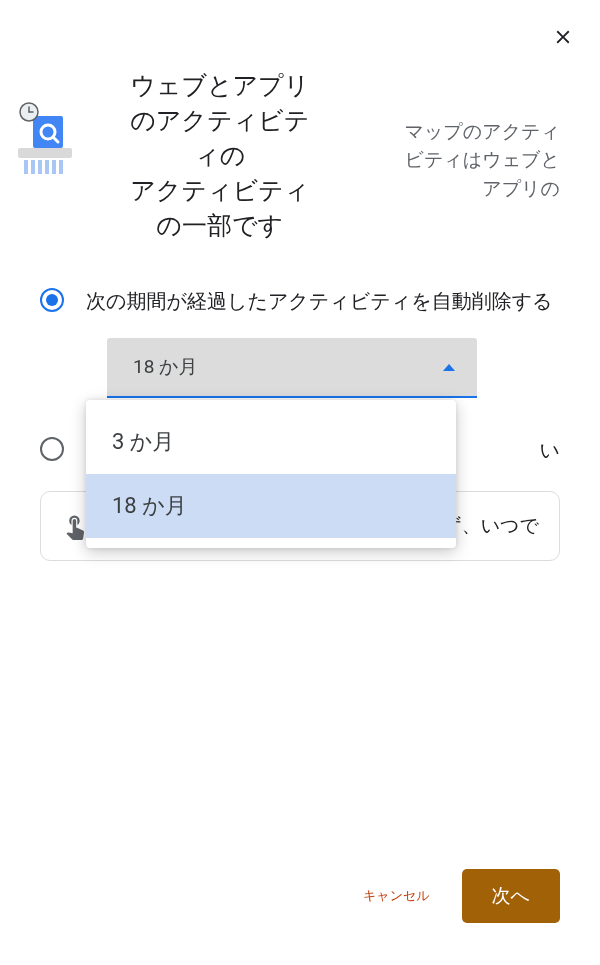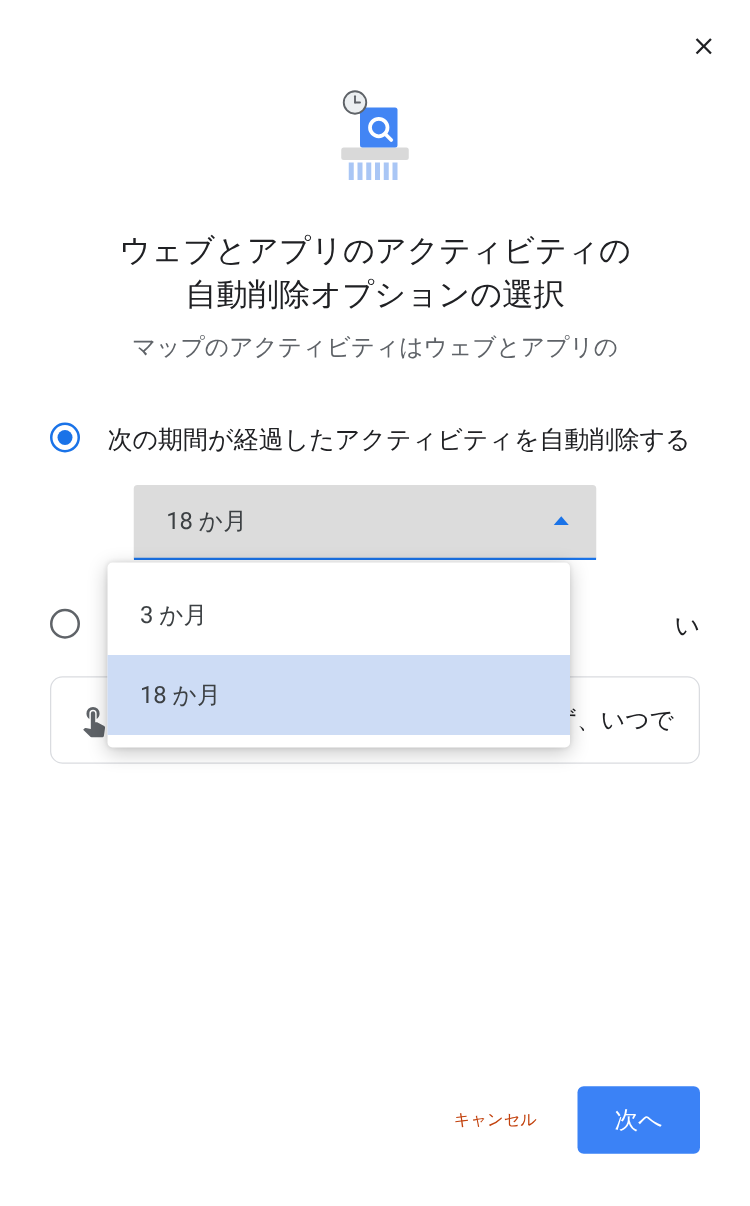--- a/index.html
+++ b/index.html
@@ -20,21 +20,21 @@
       height: 30px;
       cursor: pointer;
       display: flex;
       align-items: center;
       justify-content: center;
     }
 
     .hero {
       margin-top: 68px;
       display: flex;
-      flex-direction: column;
+      flex-direction: row;
       align-items: center;
     }
 
     .illustration {
       width: 90px;
       height: 90px;
       position: relative;
       margin-bottom: 26px;
     }
 
@@ -43,21 +43,21 @@
       font-weight: 400;
       color: #202124;
       text-align: center;
       line-height: 1.4;
       padding: 0 40px;
     }
 
     .subtitle {
       font-size: 19px;
       color: #5f6368;
-      text-align: center;
+      text-align: right;
       line-height: 1.5;
       margin-top: 10px;
       padding: 0 40px;
     }
 
     .options {
       margin-top: 44px;
       padding: 0 40px;
     }
 
@@ -140,21 +140,21 @@
       border-radius: 4px;
       box-shadow: 0 4px 16px rgba(0,0,0,0.22), 0 0 4px rgba(0,0,0,0.1);
       padding: 10px 0;
       z-index: 10;
     }
     .dropdown-item {
       height: 64px;
       display: flex;
       align-items: center;
       padding: 0 26px;
-      font-size: 19px;
+      font-size: 22px;
       color: #3c4043;
       cursor: pointer;
     }
     .dropdown-item.selected {
       background: #cddcf5;
     }
 
     .option-row.second {
       margin-top: 38px;
     }
@@ -192,21 +192,21 @@
     }
     .btn-cancel {
       color: #c2410c;
       font-size: 13px;
       font-weight: 500;
       padding: 10px 18px;
       cursor: pointer;
       border-radius: 4px;
     }
     .btn-next {
-      background: #3b82f6;
+      background: #a16207;
       color: #fff;
       font-size: 19px;
       font-weight: 500;
       padding: 14px 30px;
       border-radius: 5px;
       cursor: pointer;
       font-family: Liberation Serif, serif;
     }
   </style>
 </head>
@@ -233,21 +233,21 @@
         <rect x="31" y="62" width="4" height="14"></rect>
         <rect x="38" y="62" width="4" height="14"></rect>
         <rect x="45" y="62" width="4" height="14"></rect>
         <rect x="52" y="62" width="4" height="14"></rect>
         <rect x="59" y="62" width="4" height="14"></rect>
       </g>
     </svg>
   </div>
   <h1 class="title">
     <span>ウェブとアプリのアクティビティの</span><br>
-    <span>自動削除オプションの選択</span>
+    <span>アクティビティの一部です</span>
   </h1>
   <p class="subtitle">
     <span>マップのアクティビティはウェブとアプリの</span><br>
   </p>
 </div>
 
 <div class="options">
   <div class="option-row">
     <div class="radio checked"></div>
     <div class="option-label">次の期間が経過したアクティビティを自動削除する</div>

